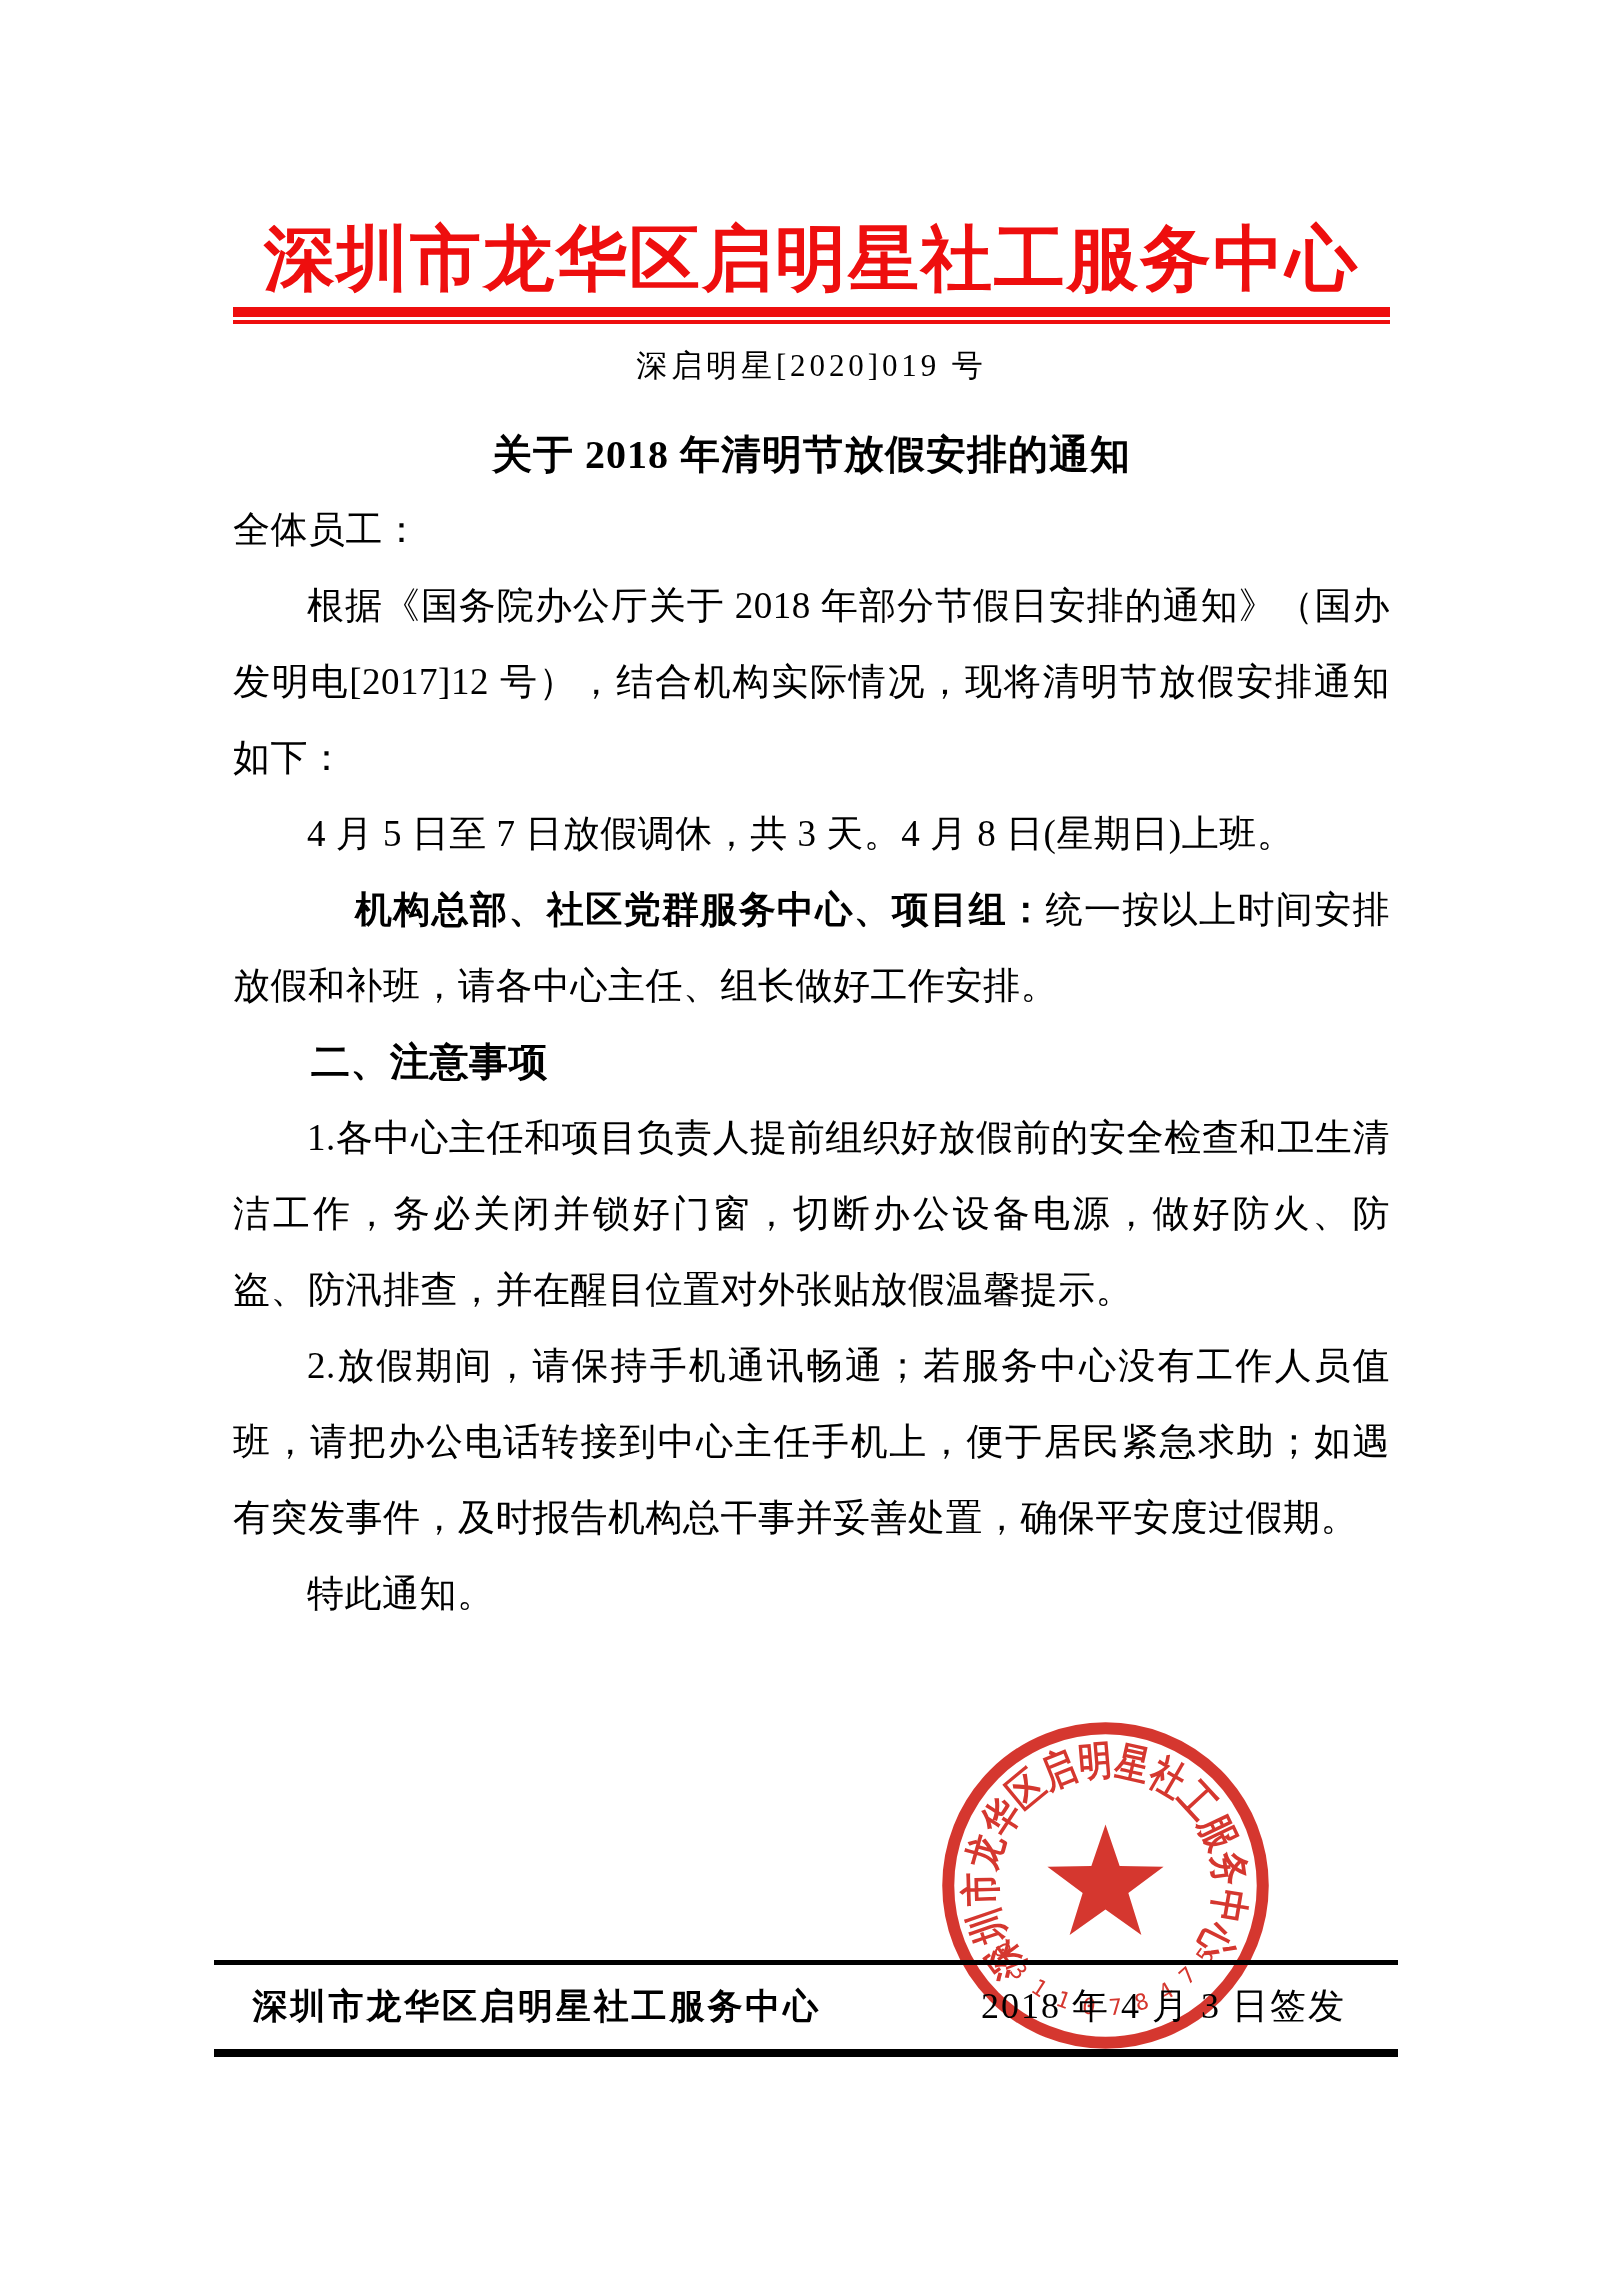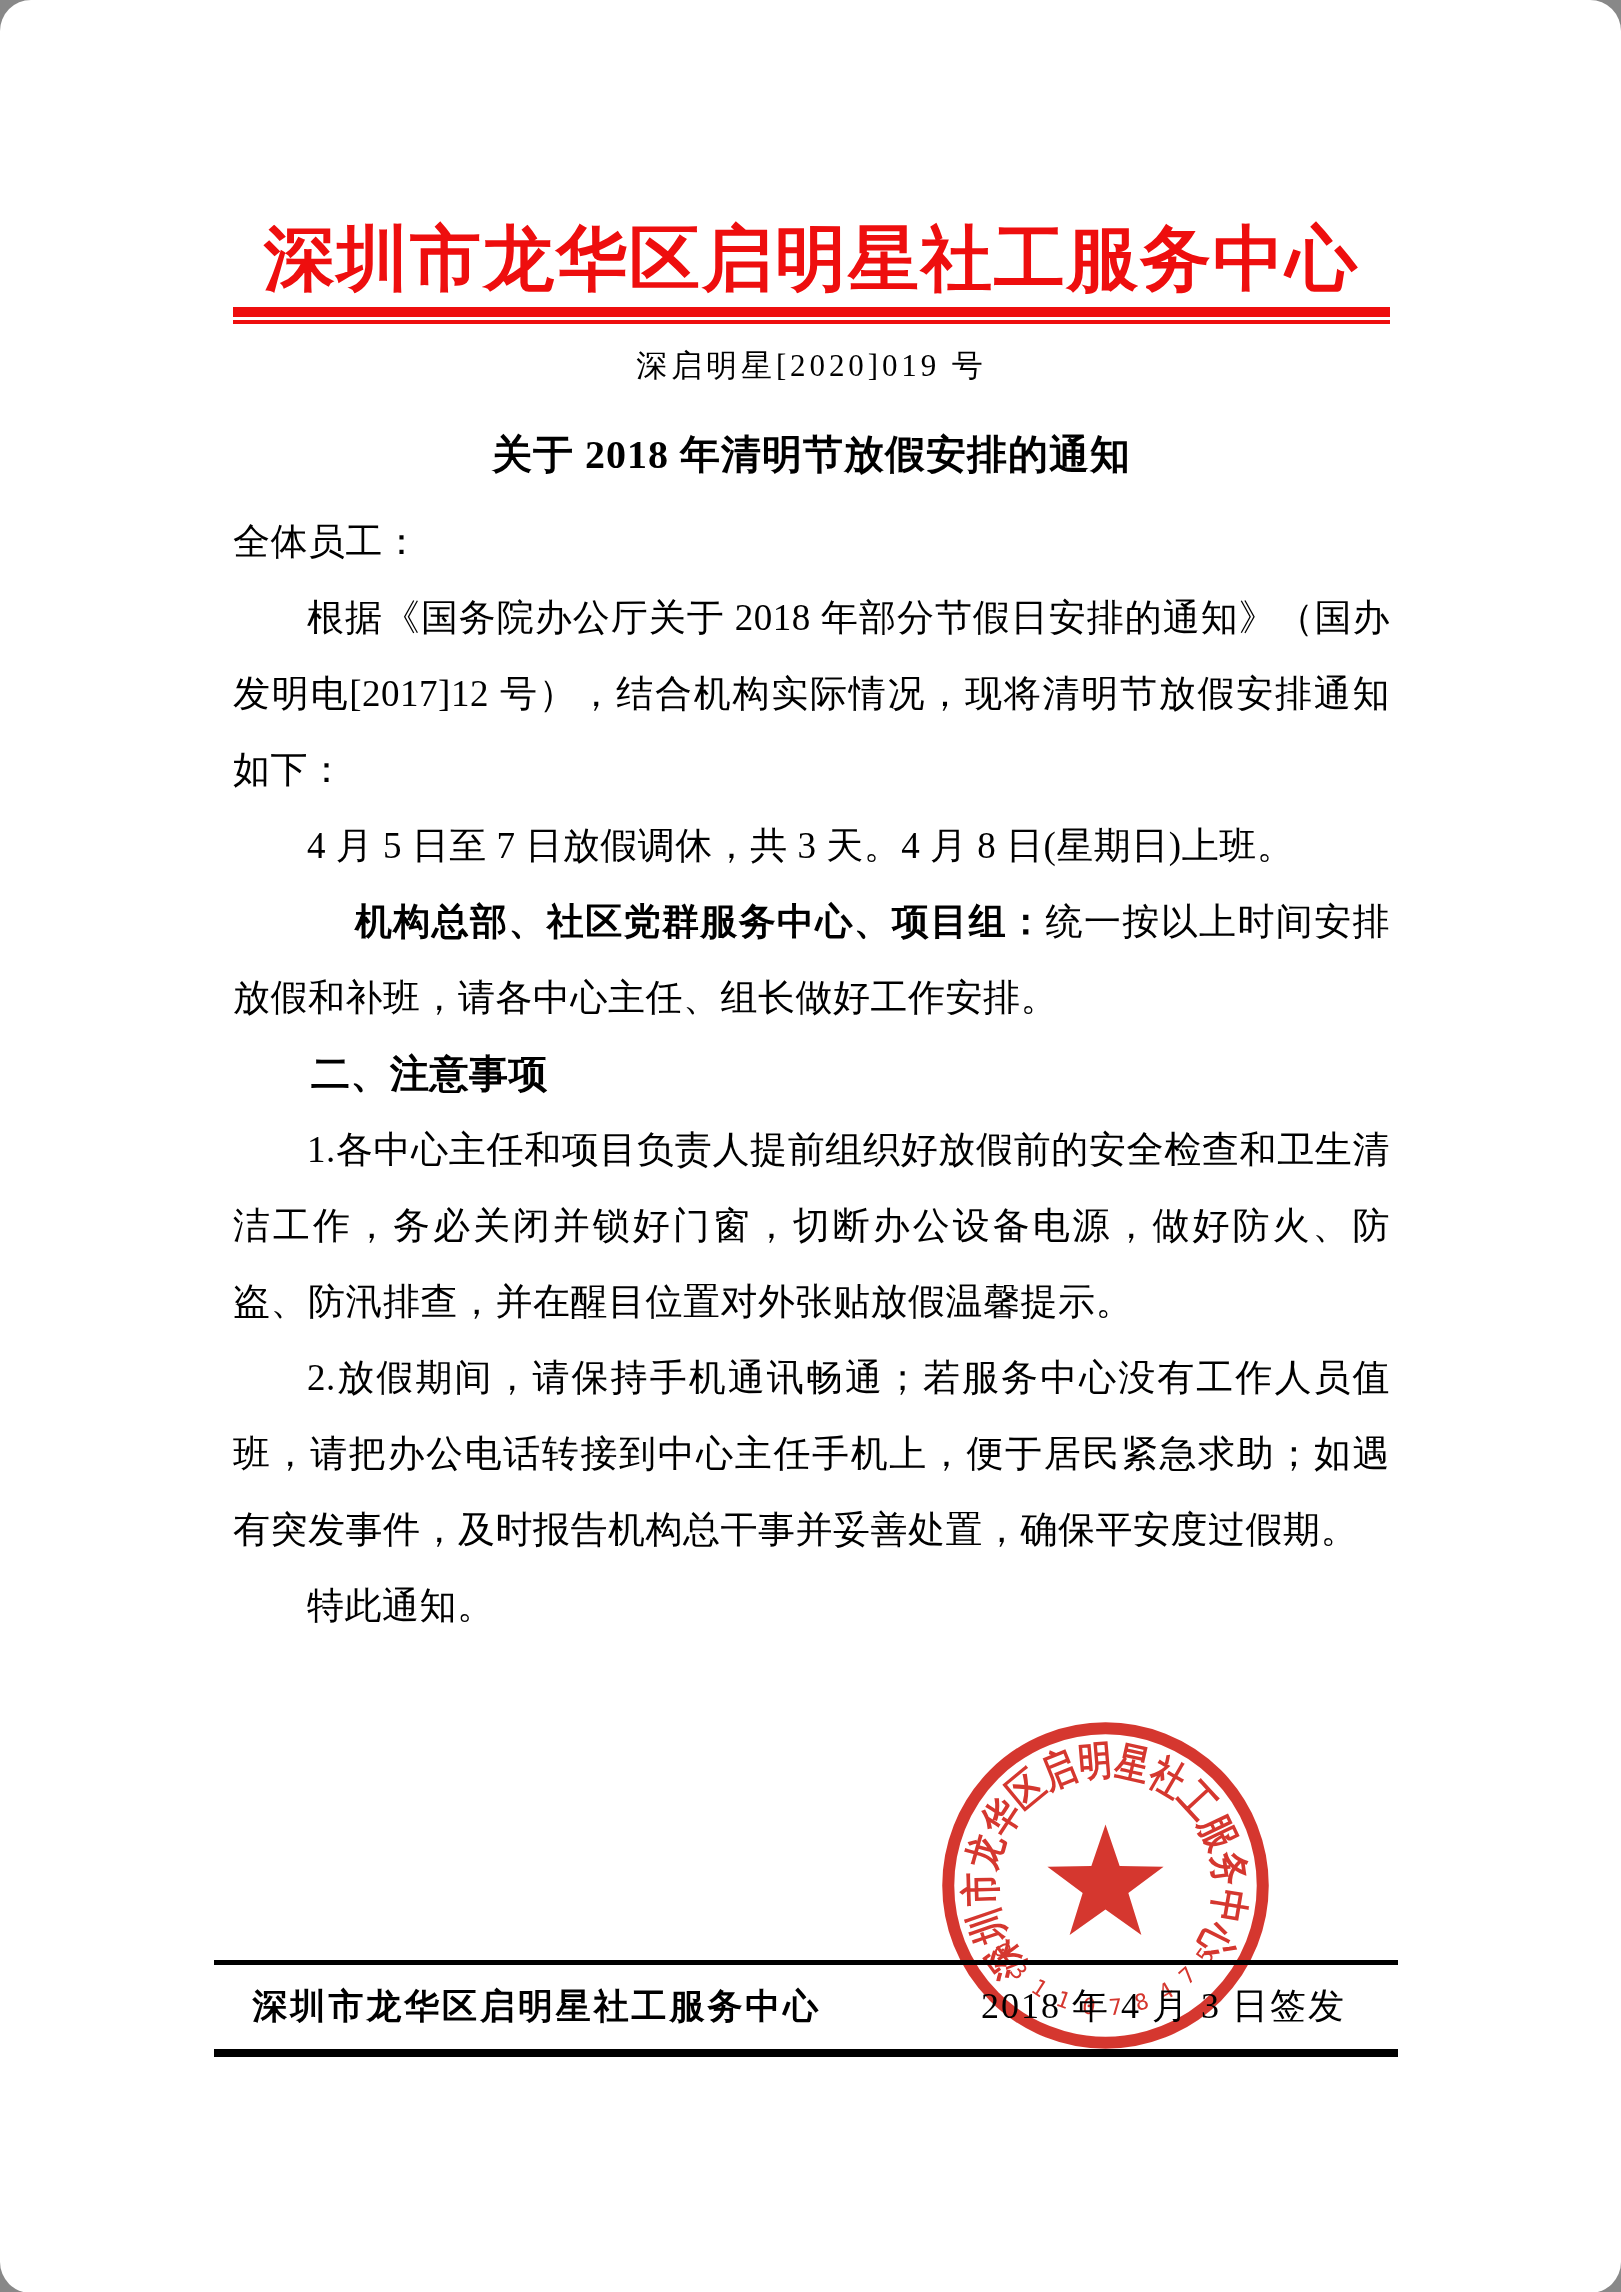--- a/index.html
+++ b/index.html
@@ -5,21 +5,20 @@
   html, body { margin: 0; padding: 0; background: #888; }
   .page {
     position: relative;
     width: 1621px;
     height: 2293px;
     margin: 0 auto;
     background: var(--page-bg, #ffffff);
     overflow: hidden;
     font-family: "Liberation Serif", "DejaVu Serif", serif;
     color: var(--text-black, #000);
-    border-radius: 31px;
   }
 
   
   .org-title {
     position: absolute;
     top: 212px; left: 233px; width: 1157px;
     text-align: center;
     font-family: "Liberation Sans", "DejaVu Sans", sans-serif;
     font-weight: 800;
     font-size: 71px;
@@ -46,21 +45,21 @@
     text-align: center;
     font-weight: 700;
     font-size: 40px;
     line-height: 51px;
     letter-spacing: 1px;
   }
 
   
   .body-blocks {
     position: absolute;
-    top: 504px; left: 233px; width: 1157px;
+    top: 492px; left: 233px; width: 1157px;
   }
   .blk {
     margin: 0;
     font-size: 37px;
     line-height: 76px;
     letter-spacing: 0.5px;
     text-align: justify;
   }
   .blk.plain { text-indent: 0; }
   .blk.para { text-indent: 2em; }

